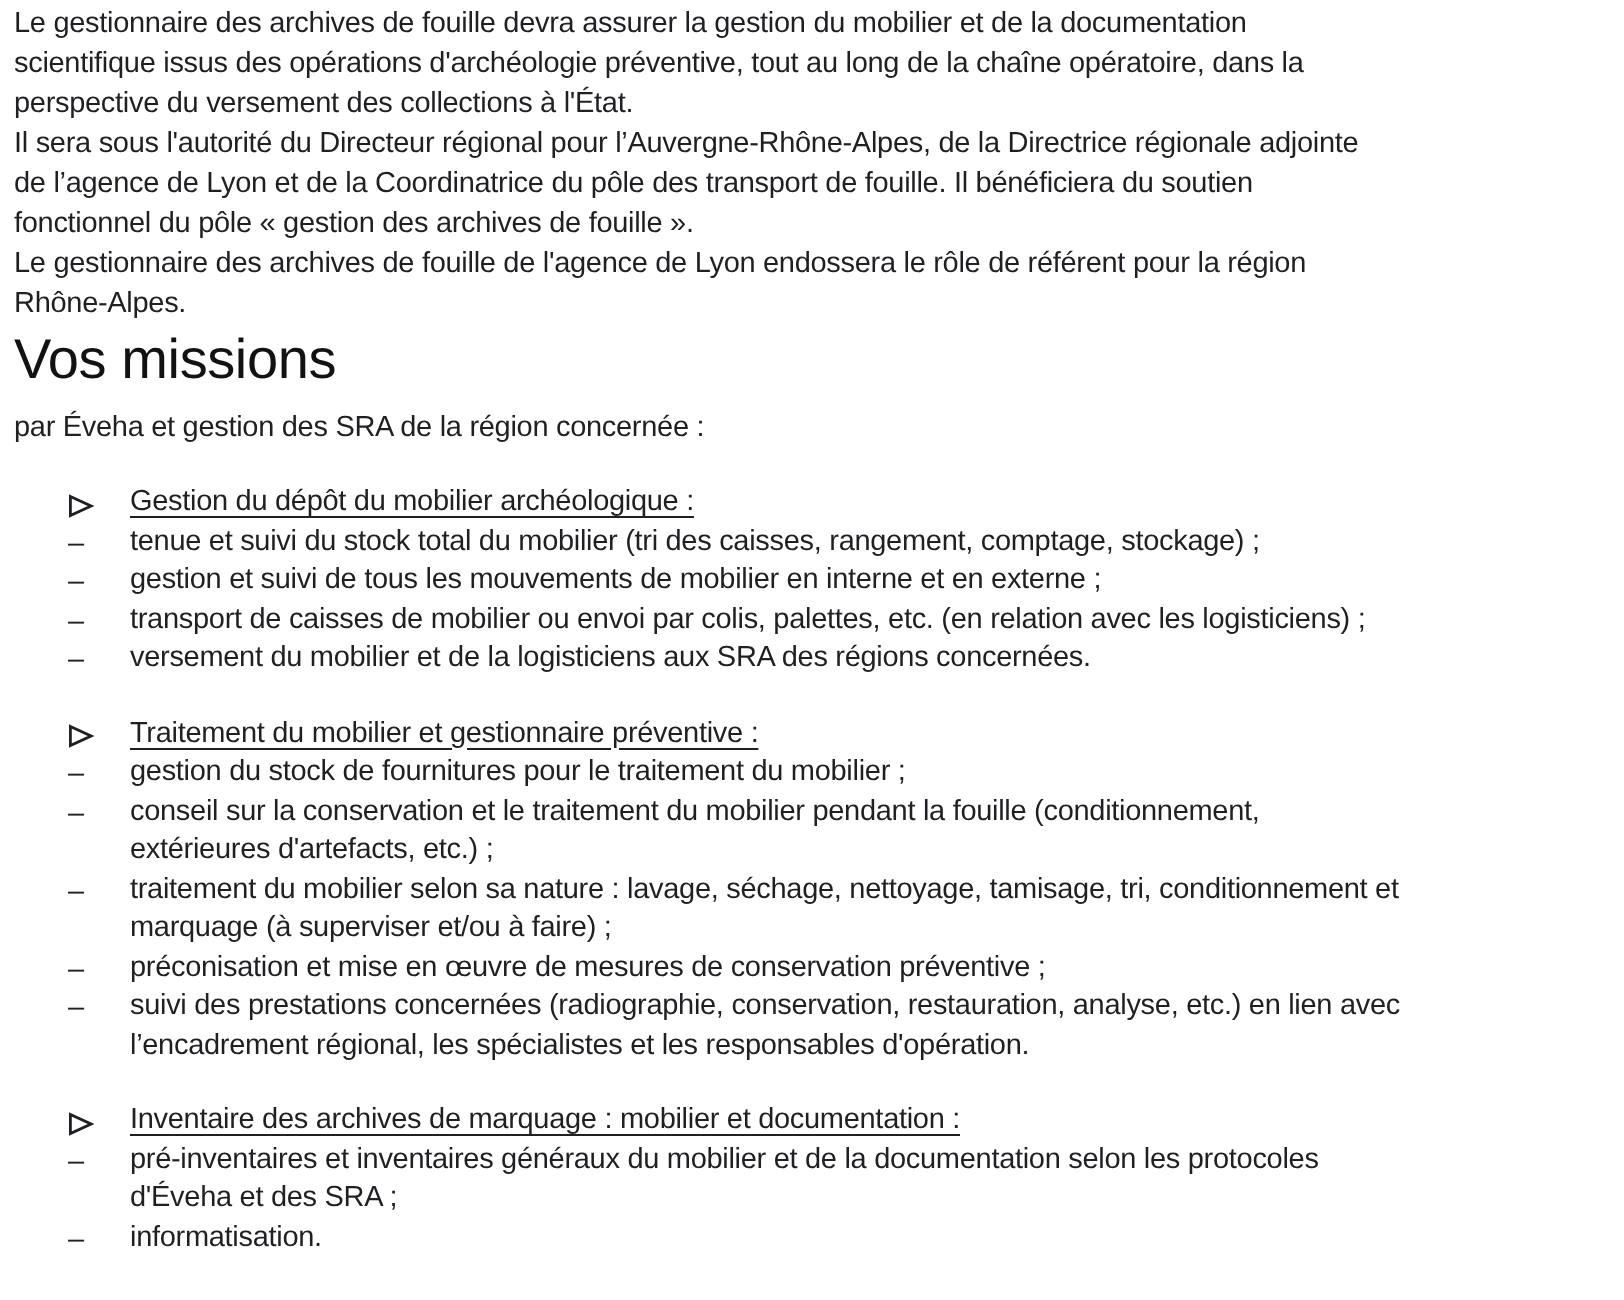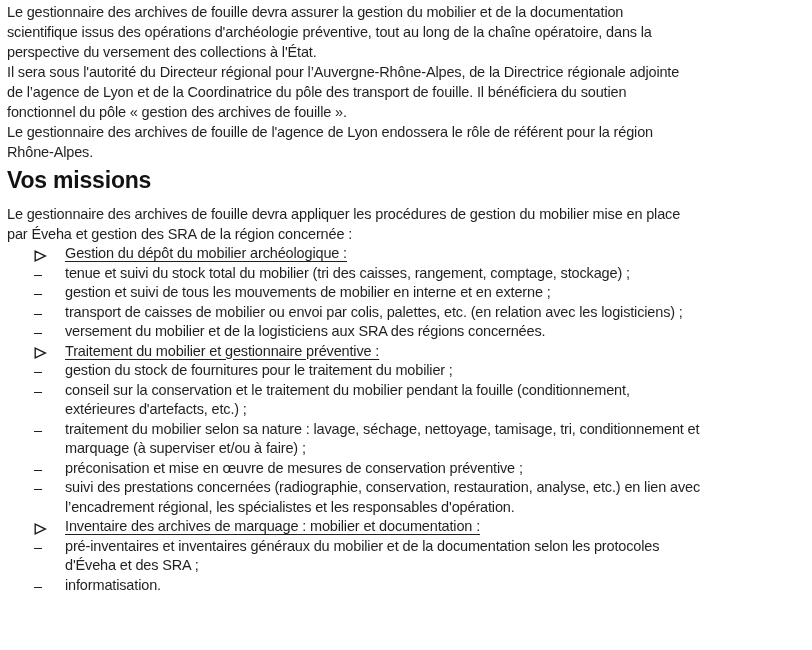--- a/index.html
+++ b/index.html
@@ -12,28 +12,28 @@
     color: #1f2023;
     font-family: "Liberation Sans", sans-serif;
     font-size: 14.5px;
     line-height: 20px;
     letter-spacing: -0.15px;
     overflow: hidden;
   }
   p { margin: 0; }
   .ln { white-space: nowrap; }
   h1 {
-    font-size: 23px;
+    font-size: 28px;
     line-height: 24px;
-    font-weight: 700;
+    font-weight: 400;
     color: #121212;
     letter-spacing: -0.2px;
     margin: 6px 0 12px 0;
   }
-  .section { }
+  .section { margin-top: 18px; }
   .section .ln, .sec-head { line-height: 19.5px; }
   .sec-head {
     position: relative;
     padding-left: 58px;
     line-height: 19.5px;
   }
   .sec-title {
     text-decoration: underline;
     text-underline-offset: 2.5px;
     white-space: nowrap;
@@ -75,21 +75,20 @@
       </p>
       <div class="ln">Le gestionnaire des archives de fouille de l'agence de Lyon endossera le rôle de référent pour la région</div>
       <div class="ln">Rhône-Alpes.</div>
     <p></p>
   </section>
 
   <h1>Vos missions</h1>
 
   <p>
     </p>
-    <div class="ln">Le gestionnaire des archives de fouille devra appliquer les procédures de gestion du mobilier mise en place</div>
     <div class="ln">par Éveha et gestion des SRA de la région concernée :</div>
   <p></p>
 
   <div class="section">
     <div class="sec-head">
       <span class="arrow">
         <svg width="13" height="12" viewBox="0 0 13 12">
             <path d="M1.2 1.2 L11.5 6 L1.2 10.8 Z" fill="none" stroke="#1f2023" stroke-width="1.4" stroke-linejoin="miter"></path>
           </svg>
       </span>

